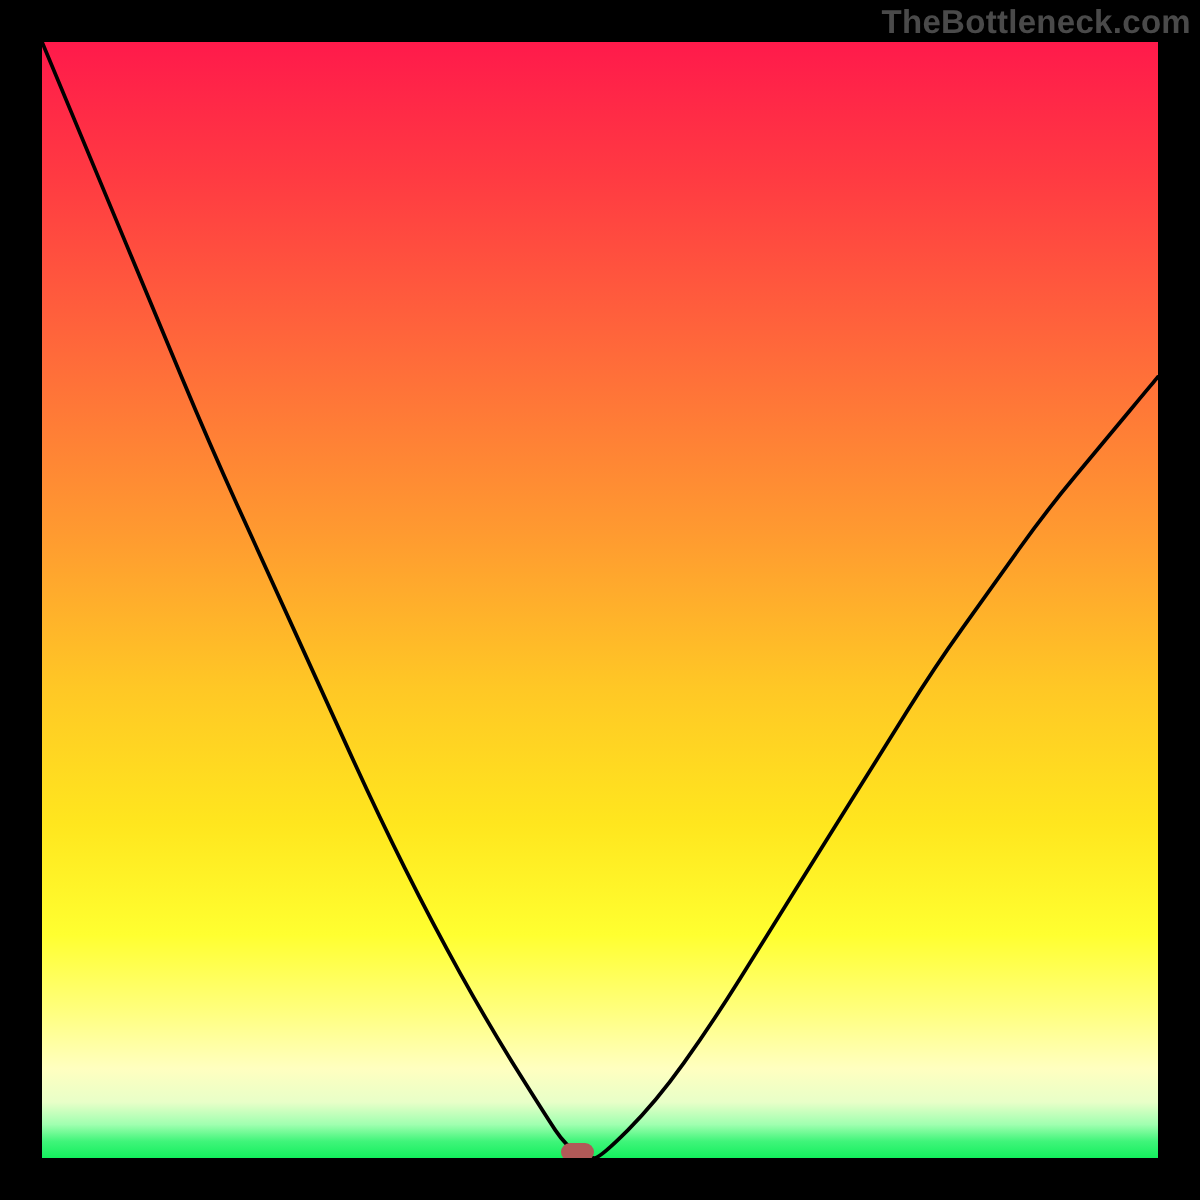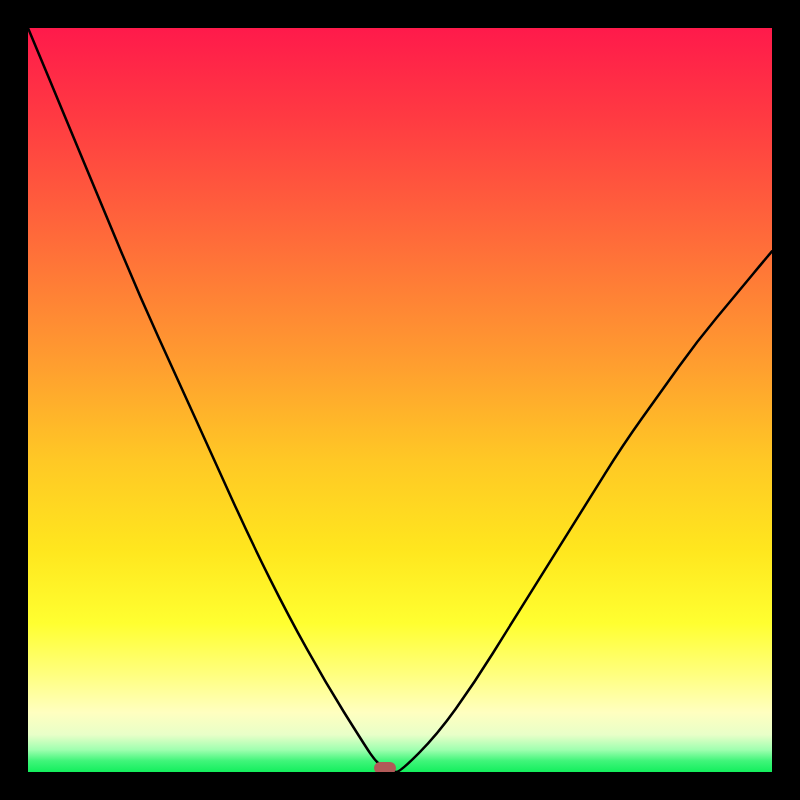--- a/index.html
+++ b/index.html
@@ -79,13 +79,14 @@
   <div class="plot-area">
     <div class="gradient"></div>
 
     <svg class="curve" viewBox="0 0 744 744" preserveAspectRatio="none">
       <path id="curve-path" d="M 0.0 0.0 Q 0.0 0.0 18.6 44.6 Q 37.2 89.3 55.8 133.9 Q 74.4 178.6 93.0 223.2 Q 111.6 267.8 130.2 308.8 Q 148.8 349.7 167.4 390.6 Q 186.0 431.5 204.6 472.4 Q 223.2 513.4 241.8 550.6 Q 260.4 587.8 279.0 621.2 Q 297.6 654.7 316.2 684.5 Q 334.8 714.2 342.2 725.4 Q 349.7 736.6 357.1 740.3 Q 364.6 744.0 368.3 744.0 Q 372.0 744.0 390.6 725.4 Q 409.2 706.8 427.8 680.8 Q 446.4 654.7 465.0 625.0 Q 483.6 595.2 502.2 565.4 Q 520.8 535.7 539.4 505.9 Q 558.0 476.2 576.6 446.4 Q 595.2 416.6 613.8 390.6 Q 632.4 364.6 651.0 338.5 Q 669.6 312.5 688.2 290.2 Q 706.8 267.8 725.4 245.5 T 744.0 223.2" fill="none" stroke="#000" stroke-width="2.5" stroke-linecap="round" stroke-linejoin="round"></path>
     </svg>
 
     <div class="marker" style="left: 346.12px; top: 734px;"></div>
   </div>
 
+  <div class="watermark">TheBottleneck.com</div>
 </div>
 
 </body></html>

